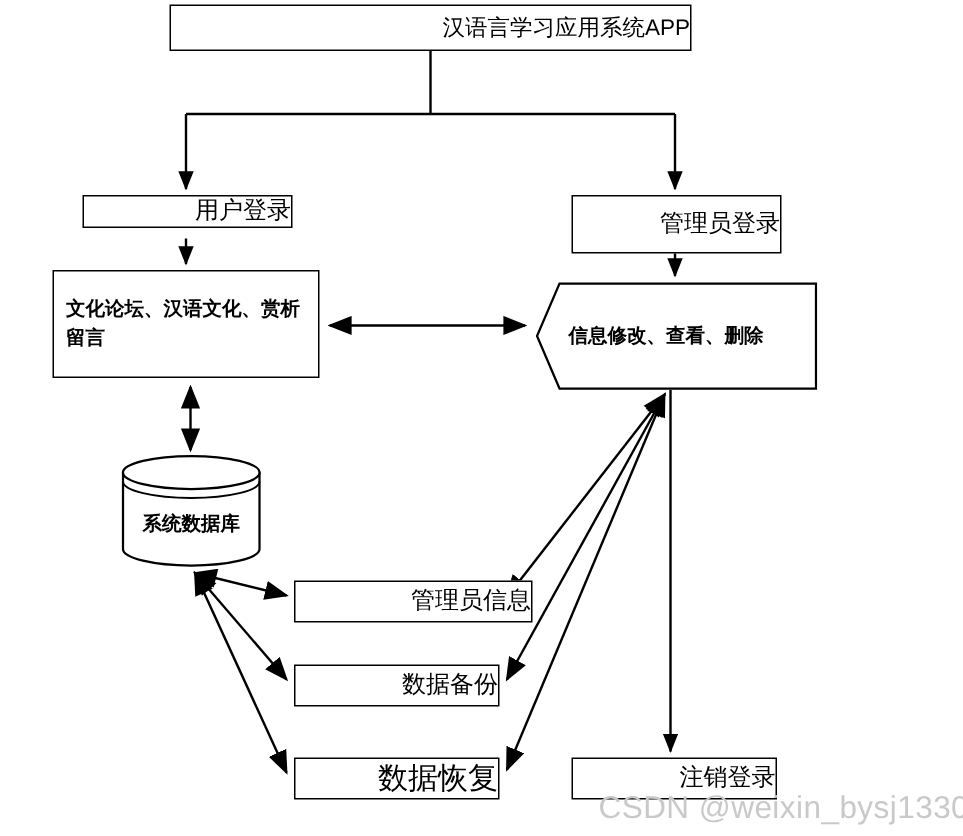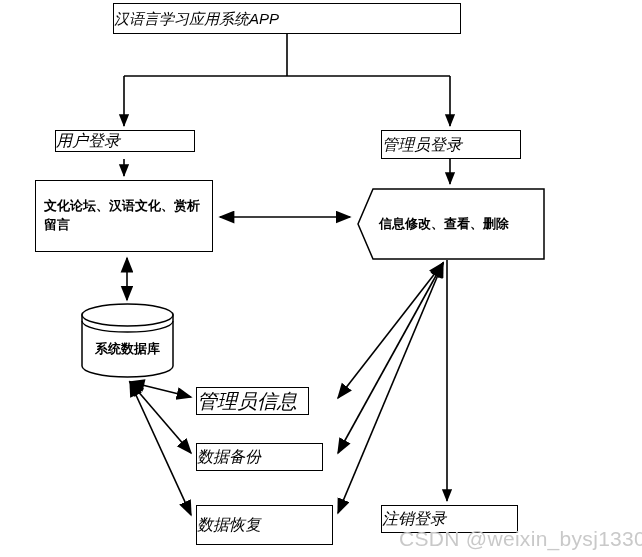--- a/index.html
+++ b/index.html
@@ -30,43 +30,42 @@
     box-sizing: border-box;
     border: 1.5px solid #000000;
     background: #ffffff;
     color: #000000;
     display: flex;
     align-items: center;
     z-index: 2;
   }
   .node.center {
     justify-content: center;
-    text-align: left;
-    font-style: italic;
+    text-align: right;
   }
   .node.left {
     justify-content: flex-start;
     text-align: left;
   }
   .node .txt {
     display: block;
     width: 100%;
     line-height: 1.45;
   }
   
   #n-app {
     left: 113px; top: 3px; width: 348px; height: 31px;
     font-size: 15px;
   }
   #n-user-login {
     left: 55px; top: 130px; width: 140px; height: 22px;
     font-size: 16px;
   }
   #n-admin-login {
-    left: 381px; top: 130px; width: 140px; height: 29px;
+    left: 381px; top: 130px; width: 140px; height: 39px;
     font-size: 16px;
   }
   #n-forum {
     left: 35px; top: 180px; width: 178px; height: 72px;
     font-size: 13px;
     font-weight: bold;
     padding: 4px 8px;
   }
   
   #n-admin-func {
@@ -104,30 +103,30 @@
   #n-db .txt {
     position: relative;
     z-index: 1;
     font-size: 13px;
     font-weight: bold;
     text-align: center;
     padding-top: 16px;
     line-height: 1.35;
   }
   #n-admin-info {
-    left: 196px; top: 387px; width: 113px; height: 28px;
+    left: 196px; top: 387px; width: 159px; height: 28px;
+    font-size: 16px;
+  }
+  #n-backup {
+    left: 196px; top: 443px; width: 137px; height: 28px;
+    font-size: 16px;
+  }
+  #n-restore {
+    left: 196px; top: 505px; width: 137px; height: 28px;
     font-size: 20px;
-  }
-  #n-backup {
-    left: 196px; top: 443px; width: 127px; height: 28px;
-    font-size: 16px;
-  }
-  #n-restore {
-    left: 196px; top: 505px; width: 137px; height: 40px;
-    font-size: 16px;
   }
   #n-logout {
     left: 381px; top: 505px; width: 137px; height: 28px;
     font-size: 16px;
   }
   #watermark {
     position: absolute;
     left: 399px;
     top: 527px;
     font-size: 21px;

